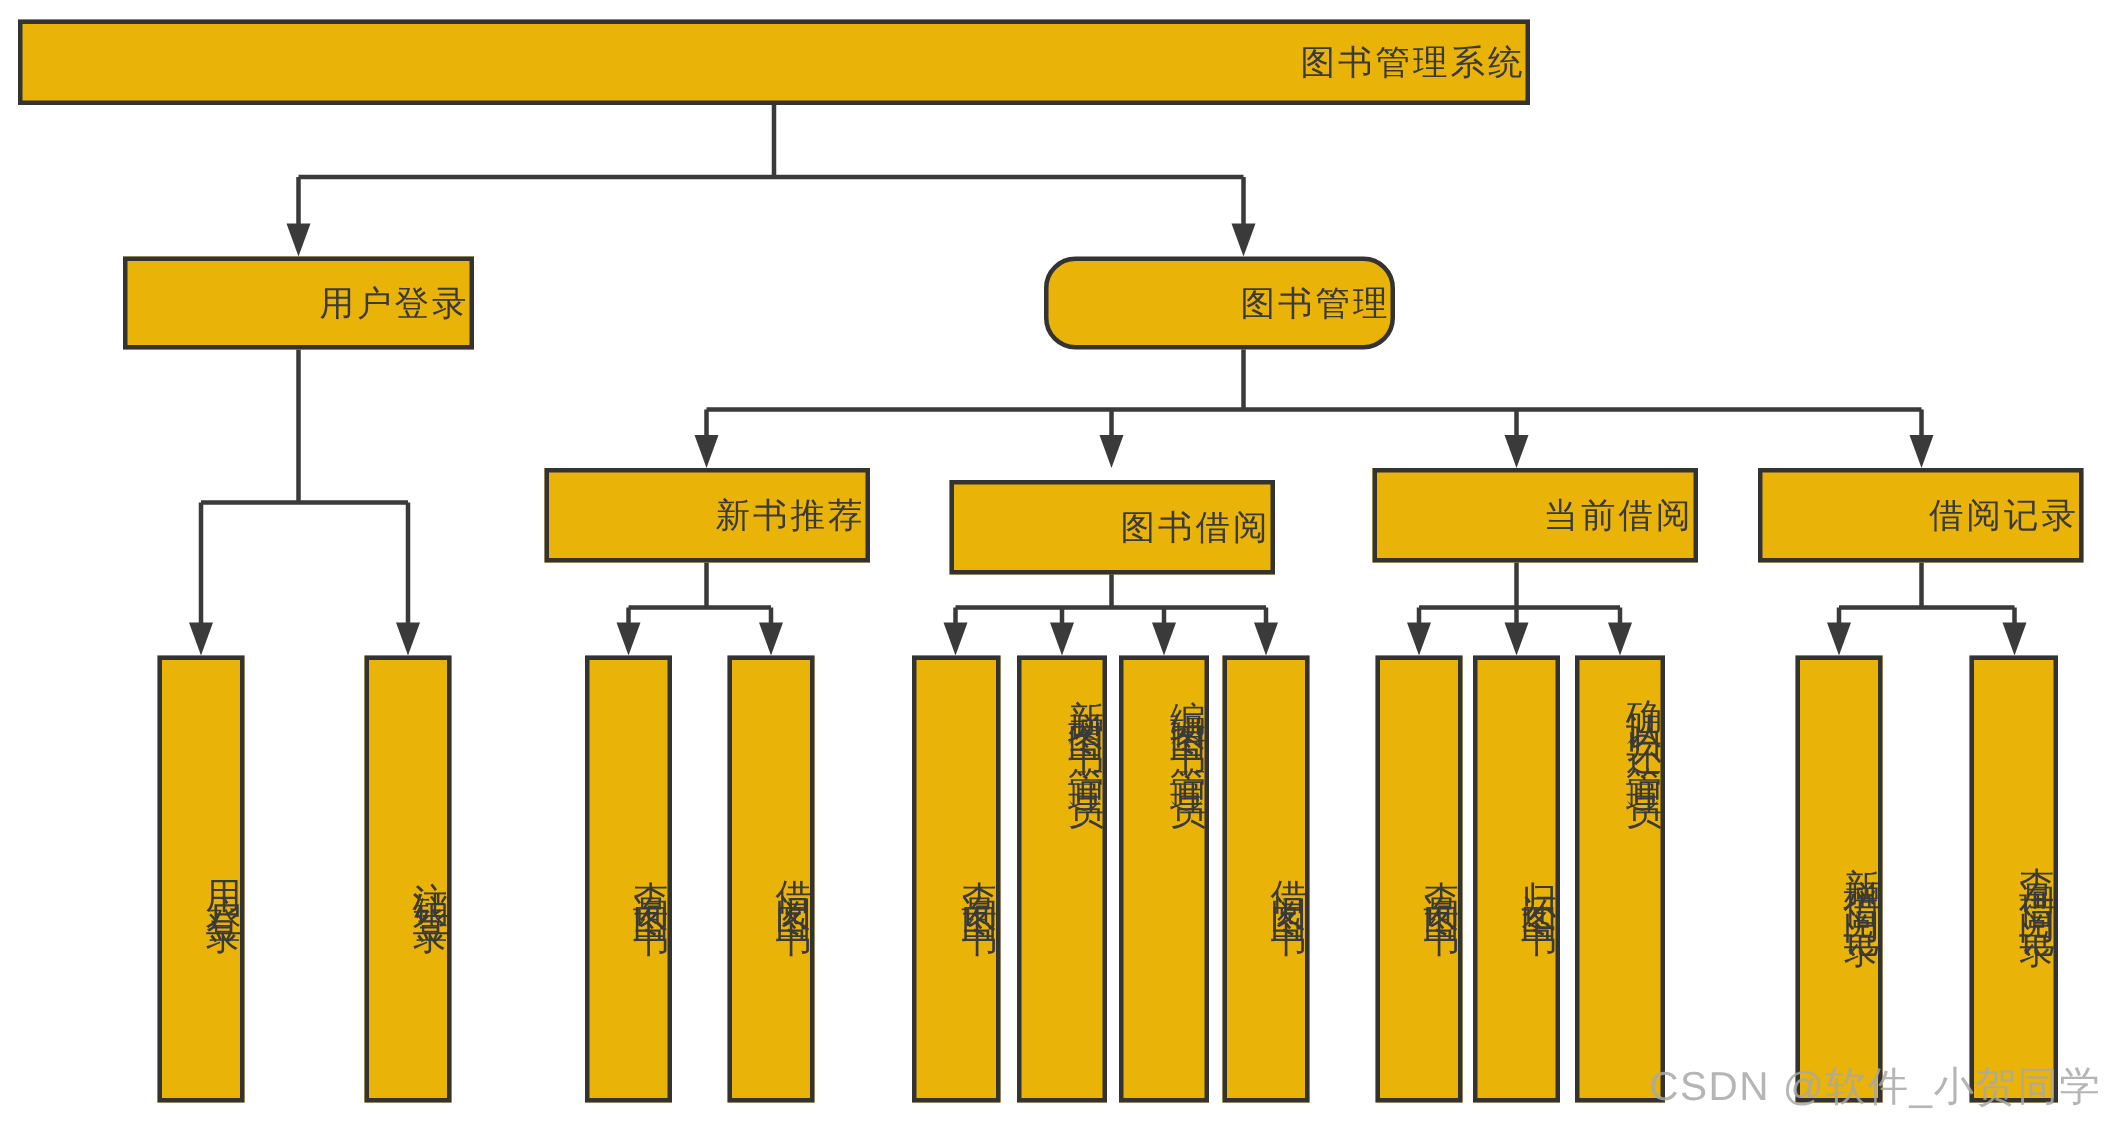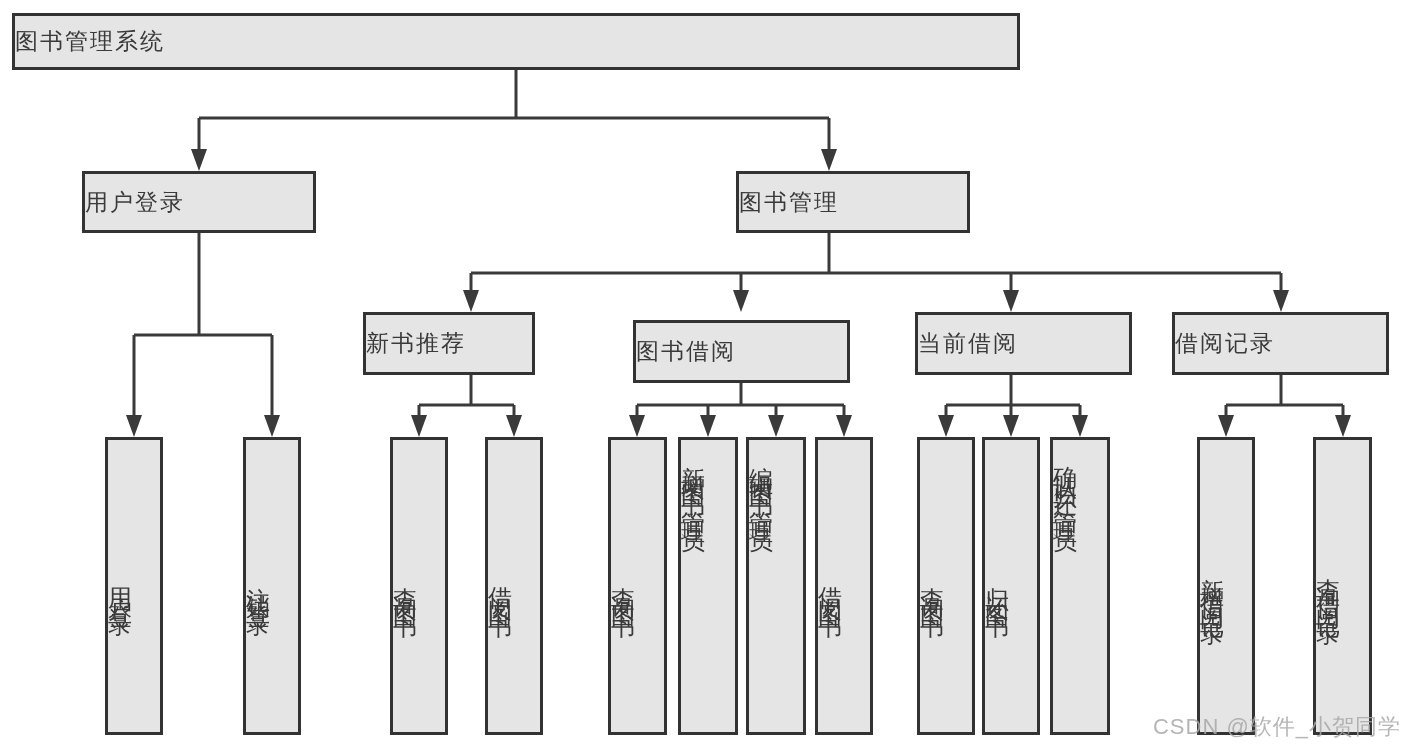--- a/index.html
+++ b/index.html
@@ -10,65 +10,65 @@
     font-family:"Liberation Sans","DejaVu Sans",sans-serif;
     color:#333333;
     overflow:hidden;
   }
   svg.connectors{position:absolute;left:0;top:0;width:1405px;height:747px;}
   svg.connectors path{stroke:#3a3a3a;stroke-width:3;fill:none;}
   svg.connectors polygon{fill:#3a3a3a;stroke:none;}
 
   .box{
     position:absolute;
-    background:#e5e5e5;
+    background:#eab308;
     border:3px solid #333333;
     box-sizing:border-box;
-    display:flex;align-items:center;justify-content:flex-start;
+    display:flex;align-items:center;justify-content:flex-end;padding-left:16px;
   }
   .hlabel{font-size:23px;letter-spacing:2px;color:#3a3a3a;}
 
   .leaf{top:437px;width:58px;height:298px;}
   .leaf .vlabel{
     writing-mode:vertical-rl;
     text-orientation:mixed;
     font-size:24px;
     letter-spacing:9px;
     color:#3a3a3a;
     line-height:1;
   }
   .leaf.top{align-items:flex-start;}
   .leaf.top .vlabel{padding-top:7px;}
 
   
   #n-root{left:12px;top:13px;width:1008px;height:57px;}
   #n-l2-0{left:82px;top:171px;width:234px;height:62px;}
-  #n-l2-1{left:736px;top:171px;width:234px;height:62px;}
-  #n-l3-0{left:363px;top:312px;width:172px;height:63px;}
+  #n-l2-1{left:696px;top:171px;width:234px;height:62px;border-radius:21px;}
+  #n-l3-0{left:363px;top:312px;width:217px;height:63px;}
   #n-l3-1{left:633px;top:320px;width:217px;height:63px;}
   #n-l3-2{left:903px;top:312px;width:217px;height:63px;margin-left:12px;}
   #n-l3-3{left:1172px;top:312px;width:217px;height:63px;}
   #n-f0{left:105px;}
   #n-f1{left:243px;}
   #n-f2{left:390px;}
   #n-f3{left:485px;}
   #n-f4{left:608px;width:59px;}
   #n-f5{left:678px;width:60px;}
   #n-f6{left:746px;width:60px;}
   #n-f7{left:815px;}
   #n-f8{left:917px;}
   #n-f9{left:982px;}
   #n-f10{left:1050px;width:60px;}
   #n-f11{left:1197px;}
   #n-f12{left:1313px;width:59px;}
 
   .watermark{
     position:absolute;
     right:4px;bottom:5px;
-    font-size:22px;
+    font-size:27px;
     color:rgba(168,168,168,0.85);
     letter-spacing:1px;
     white-space:nowrap;
     pointer-events:none;
     text-align:right;
   }
 </style>
 </head>
 <body>
 

